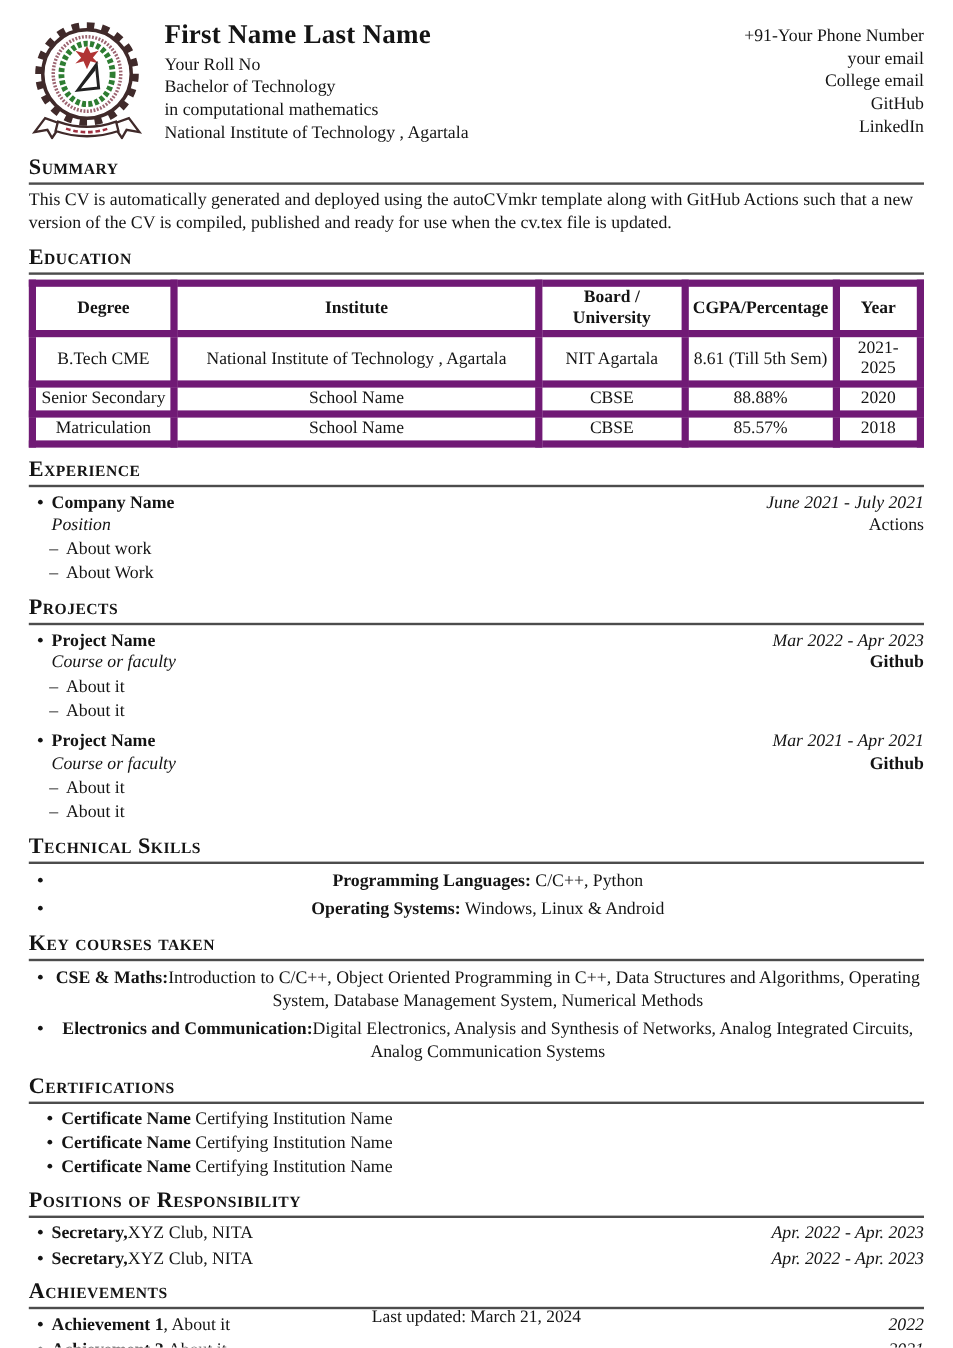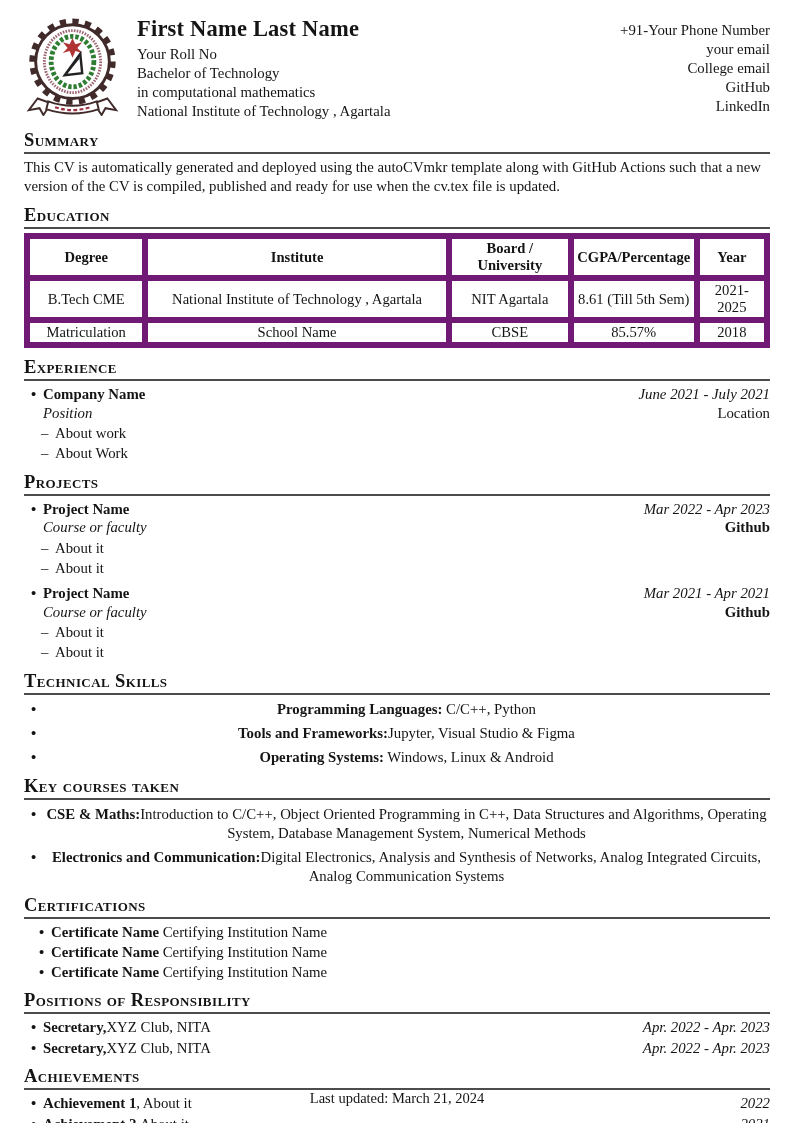--- a/index.html
+++ b/index.html
@@ -123,40 +123,47 @@
         <th>Year</th>
       </tr>
       <tr>
         <td>B.Tech CME</td>
         <td>National Institute of Technology , Agartala</td>
         <td>NIT Agartala</td>
         <td>8.61 (Till 5th Sem)</td>
         <td>2021-2025</td>
       </tr>
       <tr>
+        <td>Senior Secondary</td>
+        <td>School Name</td>
+        <td>CBSE</td>
+        <td>88.88%</td>
+        <td>2020</td>
+      </tr>
+      <tr>
         <td>Matriculation</td>
         <td>School Name</td>
         <td>CBSE</td>
         <td>85.57%</td>
         <td>2018</td>
       </tr>
     </tbody>
       </table>
   </div>
 
   <div class="sec">
     <div class="sec-title">Experience</div>
     <div class="item">
       <div class="row">
         <span class="bullet b">Company Name</span>
         <span class="i">June 2021 - July 2021</span>
       </div>
       <div class="row">
         <span class="ind i">Position</span>
-        <span>Location</span>
+        <span>Actions</span>
       </div>
       <div class="sub pt2">About work</div>
       <div class="sub">About Work</div>
     </div>
   </div>
 
   <div class="sec">
     <div class="sec-title">Projects</div>
 
     <div class="item">
@@ -182,21 +189,20 @@
         <span class="b">Github</span>
       </div>
       <div class="sub pt2">About it</div>
       <div class="sub">About it</div>
     </div>
   </div>
 
   <div class="sec">
     <div class="sec-title">Technical Skills</div>
     <div class="li"><span class="b">Programming Languages:</span><span> C/C++, Python</span></div>
-    <div class="li"><span class="b">Tools and Frameworks:</span><span>Jupyter, Visual Studio &amp; Figma</span></div>
     <div class="li"><span class="b">Operating Systems:</span><span> Windows, Linux &amp; Android</span></div>
   </div>
 
   <div class="sec">
     <div class="sec-title">Key courses taken</div>
     <div class="li"><span class="b">CSE &amp; Maths:</span><span>Introduction to C/C++, Object Oriented Programming in C++, Data Structures and Algorithms, Operating System, Database Management System, Numerical Methods</span></div>
     <div class="li"><span class="b">Electronics and Communication:</span><span>Digital Electronics, Analysis and Synthesis of Networks, Analog Integrated Circuits, Analog Communication Systems</span></div>
   </div>
 
   <div class="sec">

